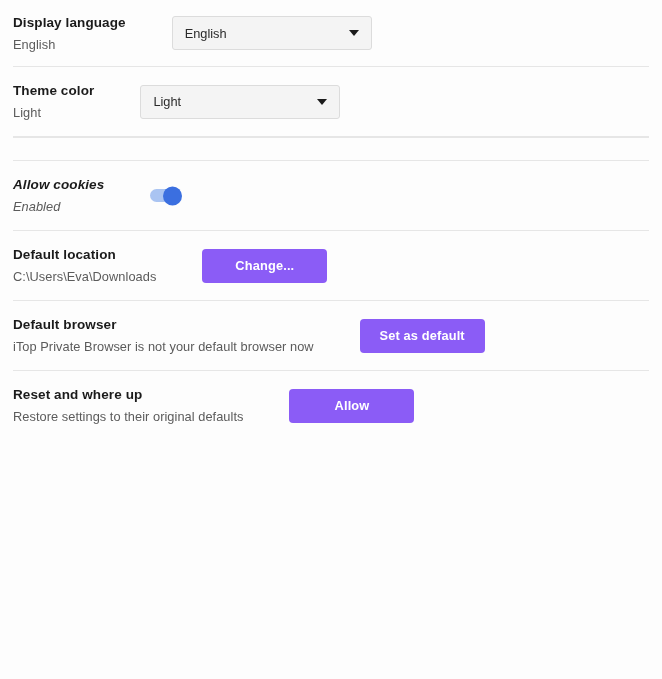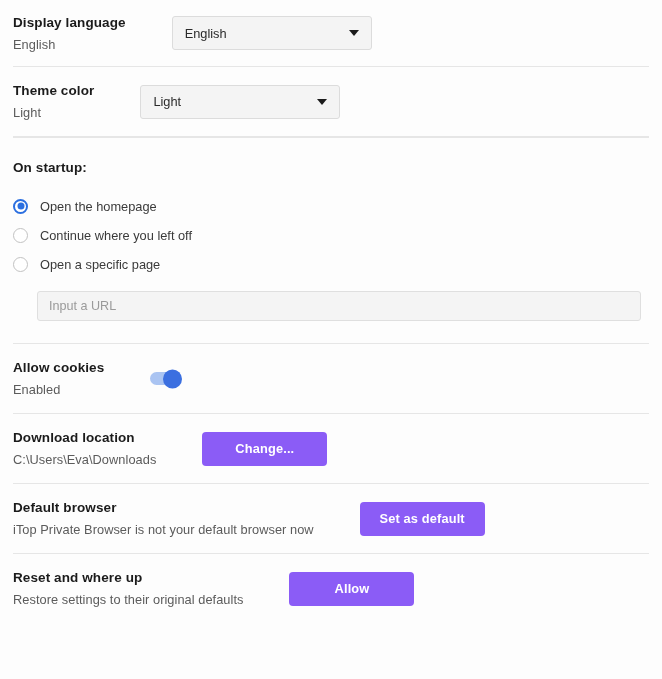--- a/index.html
+++ b/index.html
@@ -216,58 +216,38 @@
       <span>Light</span>
       <span class="dropdown-caret"></span>
     </div>
   </div>
 
   <div class="divider"></div>
 
 
   <div class="divider"></div>
 
-  <div>
-    <div class="startup-heading" style="padding-top:22px;">On startup:</div>
-
-    <div class="radio-item" style="margin-top:20px;">
-      <span class="radio checked"></span>
-      <span class="radio-label">Open the homepage</span>
-    </div>
-
-    <div class="radio-item" style="margin-top:7px;">
-      <span class="radio"></span>
-      <span class="radio-label">Continue where you left off</span>
-    </div>
-
-    <div class="radio-item" style="margin-top:7px;">
-      <span class="radio"></span>
-      <span class="radio-label">Open a specific page</span>
-    </div>
-
-    <input class="url-input" type="text" style="margin-top: 16px;" placeholder="Input a URL">
-  </div>
 
   <div class="divider" style="margin-top:22px;"></div>
 
-  <div class="row" style="height:69px;">
+  <div class="row" style="height:69px;font-style:italic;">
     <div class="row-texts">
       <div class="row-title">Allow cookies</div>
       <div class="row-sub">Enabled</div>
     </div>
     <div class="toggle">
       <span class="knob"></span>
     </div>
   </div>
 
   <div class="divider"></div>
 
   <div class="row" style="height:69px;">
     <div class="row-texts">
-      <div class="row-title">Download location</div>
+      <div class="row-title">Default location</div>
       <div class="row-sub">C:\Users\Eva\Downloads</div>
     </div>
     <button class="btn">Change...</button>
   </div>
 
   <div class="divider"></div>
 
   <div class="row" style="height:69px;">
     <div class="row-texts">
       <div class="row-title">Default browser</div>

